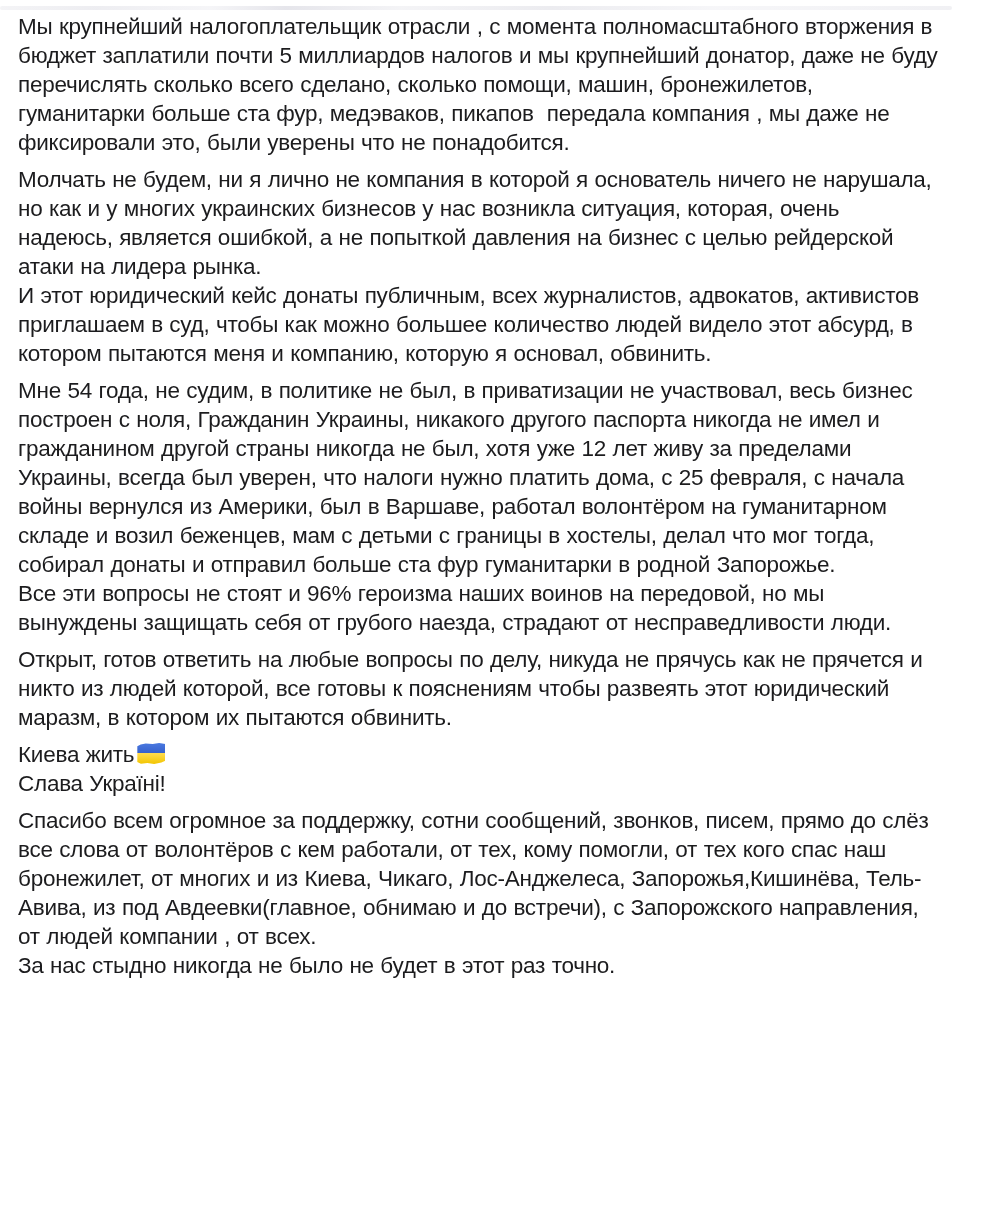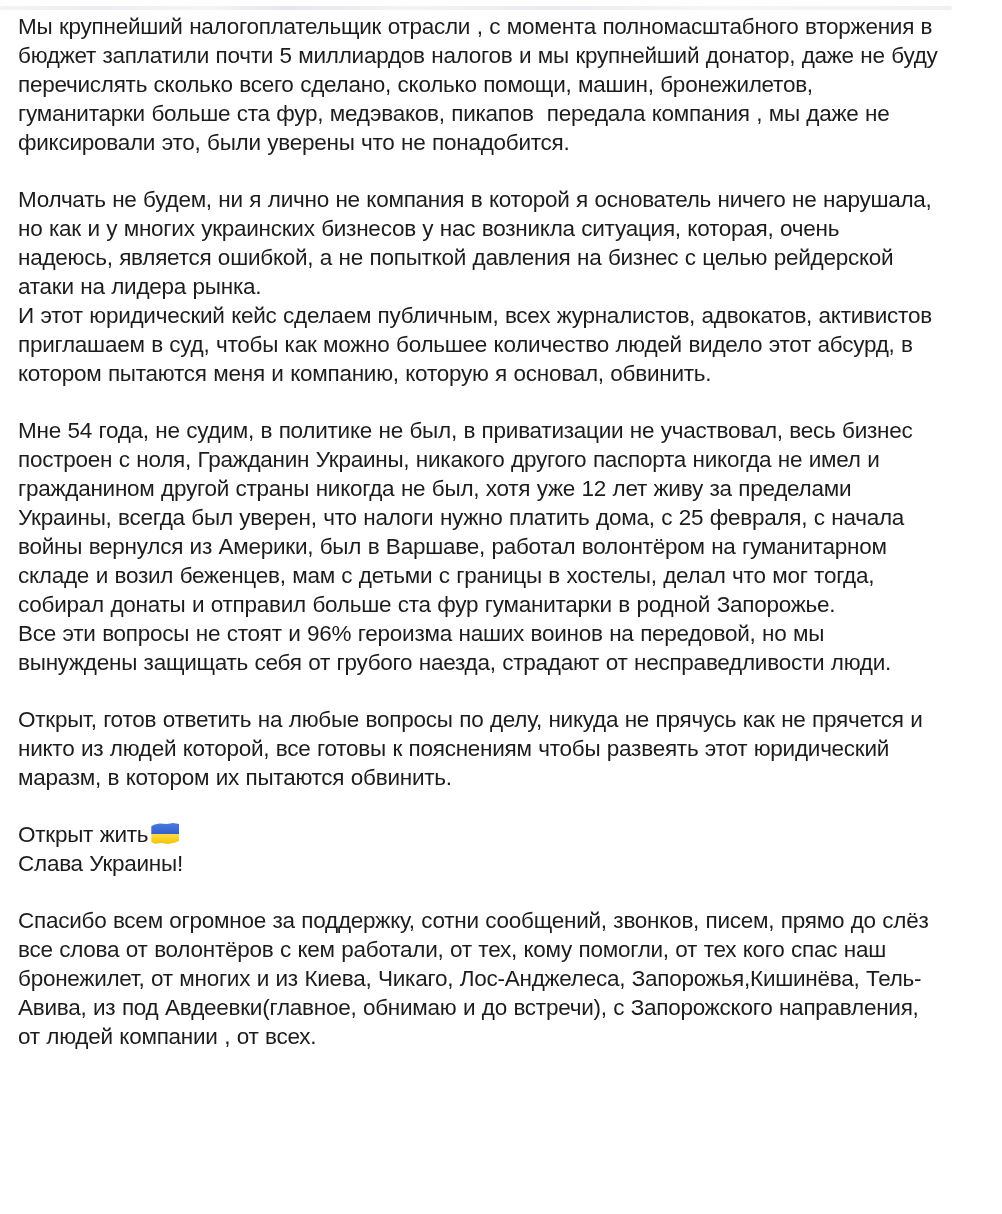--- a/index.html
+++ b/index.html
@@ -22,21 +22,21 @@
     font-size: 22.5px;
     line-height: 29px;
     letter-spacing: -0.25px;
   }
   .para {
     margin: 0;
     white-space: pre-wrap;       
     word-spacing: 0.5px;
   }
   .para.gap {
-    margin-top: 28px;
+    margin-top: 8px;
   }
   
   .remnant {
     position: absolute;
     top: 6px;
     left: 0;
     width: 952px;
     height: 4px;
     background: linear-gradient(to right,
       #f1f1f4 0%, #e9e9ee 10%, #f3f3f6 22%,
@@ -59,20 +59,21 @@
   }
 </style>
 </head>
 <body>
 
 <div class="remnant"></div>
 
 <div class="post-text">
   <p class="para">Мы крупнейший налогоплательщик отрасли , с момента полномасштабного вторжения в бюджет заплатили почти 5 миллиардов налогов и мы крупнейший донатор, даже не буду перечислять сколько всего сделано, сколько помощи, машин, бронежилетов, гуманитарки больше ста фур, медэваков, пикапов  передала компания , мы даже не фиксировали это, были уверены что не понадобится.</p>
   <p class="para gap">Молчать не будем, ни я лично не компания в которой я основатель ничего не нарушала, но как и у многих украинских бизнесов у нас возникла ситуация, которая, очень надеюсь, является ошибкой, а не попыткой давления на бизнес с целью рейдерской атаки на лидера рынка.</p>
-  <p class="para">И этот юридический кейс сделаем публичным, всех журналистов, адвокатов, активистов приглашаем в суд, чтобы как можно большее количество людей видело этот абсурд, в котором пытаются меня и компанию, которую я основал, обвинить.</p>
+  <p class="para">И этот юридический кейс донаты публичным, всех журналистов, адвокатов, активистов приглашаем в суд, чтобы как можно большее количество людей видело этот абсурд, в котором пытаются меня и компанию, которую я основал, обвинить.</p>
   <p class="para gap">Мне 54 года, не судим, в политике не был, в приватизации не участвовал, весь бизнес построен с ноля, Гражданин Украины, никакого другого паспорта никогда не имел и гражданином другой страны никогда не был, хотя уже 12 лет живу за пределами Украины, всегда был уверен, что налоги нужно платить дома, с 25 февраля, с начала войны вернулся из Америки, был в Варшаве, работал волонтёром на гуманитарном складе и возил беженцев, мам с детьми с границы в хостелы, делал что мог тогда, собирал донаты и отправил больше ста фур гуманитарки в родной Запорожье.</p>
   <p class="para">Все эти вопросы не стоят и 96% героизма наших воинов на передовой, но мы вынуждены защищать себя от грубого наезда, страдают от несправедливости люди.</p>
   <p class="para gap">Открыт, готов ответить на любые вопросы по делу, никуда не прячусь как не прячется и никто из людей которой, все готовы к пояснениям чтобы развеять этот юридический маразм, в котором их пытаются обвинить.</p>
-  <p class="para gap"><span>Открыт жить</span><span class="flag"></span></p>
-  <p class="para">Слава Украины!</p>
+  <p class="para gap"><span>Киева жить</span><span class="flag"></span></p>
+  <p class="para">Слава Україні!</p>
   <p class="para gap">Спасибо всем огромное за поддержку, сотни сообщений, звонков, писем, прямо до слёз все слова от волонтёров с кем работали, от тех, кому помогли, от тех кого спас наш бронежилет, от многих и из Киева, Чикаго, Лос-Анджелеса, Запорожья,Кишинёва, Тель-Авива, из под Авдеевки(главное, обнимаю и до встречи), с Запорожского направления, от людей компании , от всех.</p>
+  <p class="para">За нас стыдно никогда не было не будет в этот раз точно.</p>
 </div>
 
 </body></html>

